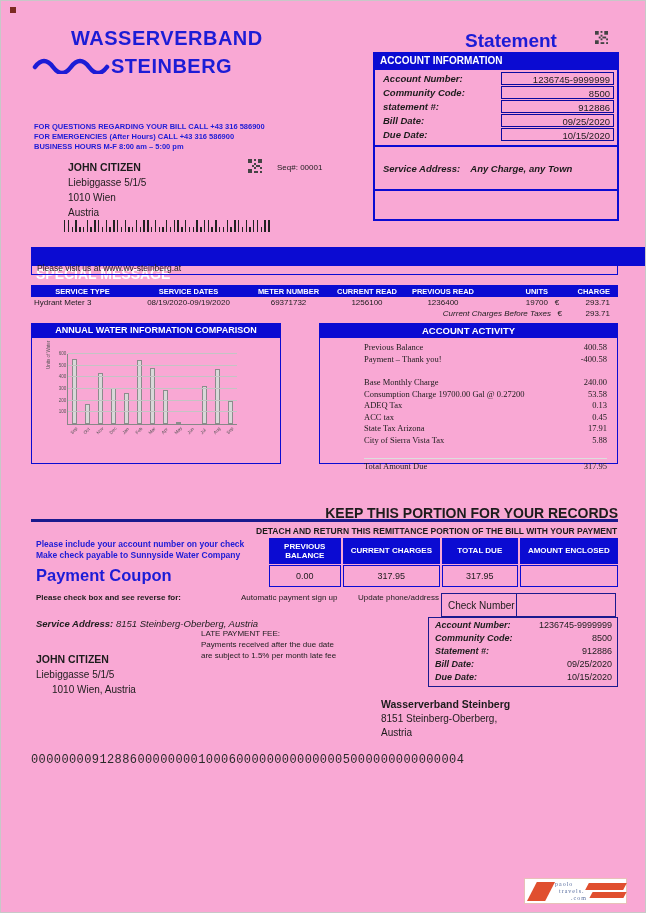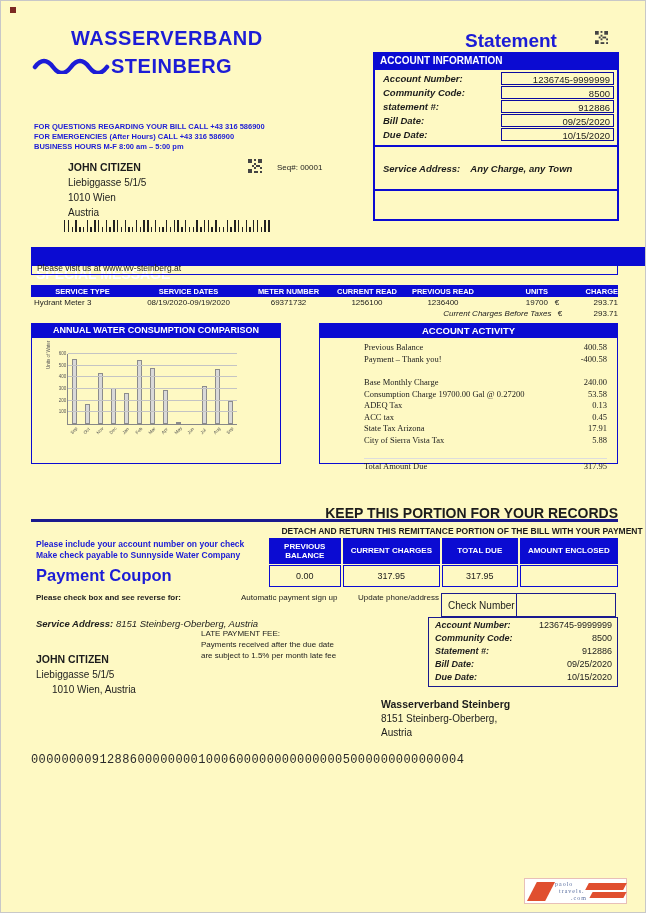--- a/index.html
+++ b/index.html
@@ -4,21 +4,21 @@
 <style>
   :root{
     --blue:#0b0bd2;
     --navy:#1a1a8e;
     --blue-text:#1c1cd6;
     --ink:#1c1c1c;
     --red:#e04f2f;
   }
   *{box-sizing:border-box;}
   body{margin:0;background:#ffffff;}
-  .page{position:relative;width:646px;height:913px;background:#fef9c3;
+  .page{position:relative;width:646px;height:913px;background:#f9a8d4;
         font-family:"Liberation Sans",sans-serif;color:var(--ink);
         border:1px solid #c8c8c8;overflow:hidden;}
   .abs{position:absolute;}
   .blue-bold{color:var(--blue-text);font-weight:bold;}
   .hdr-bar{background:var(--blue);color:#fff;font-weight:bold;}
 
   
   .corner-mark{left:9px;top:6px;width:6px;height:6px;background:#7c2a22;}
 
   
@@ -69,21 +69,21 @@
   .svc-head{left:30px;top:284px;width:587px;height:12px;display:flex;font-size:7.5px;align-items:center;}
   .svc-row{left:30px;top:297px;width:587px;display:flex;font-size:8px;}
   .svc-sub{left:30px;top:308px;width:587px;display:flex;font-size:8px;}
   .c-type{width:100px;padding-left:3px;}
   .c-dates{width:115px;text-align:center;}
   .c-meter{width:85px;text-align:center;}
   .c-curr{width:72px;text-align:center;}
   .c-prev{width:80px;text-align:center;}
   .c-units{width:65px;text-align:right;}
   .c-eur{width:18px;text-align:center;}
-  .c-charge{width:52px;text-align:right;padding-right:0;}
+  .c-charge{width:52px;text-align:right;padding-right:8px;}
 
   
   .chart-box{left:30px;top:322px;width:250px;height:141px;border:1.5px solid var(--blue);}
   .chart-box .hd{height:14px;font-size:9px;text-align:center;padding-top:1px;}
   .chart-plot{position:absolute;left:35px;top:30px;width:170px;height:71px;
               border-left:1px solid #888;border-bottom:1px solid #888;}
   .gridline{position:absolute;left:0;width:100%;height:1px;background:#c4c4c4;}
   .ytick{position:absolute;right:101%;font-size:4.5px;color:#555;line-height:4px;}
   .chart-bars{position:absolute;left:0;top:0;width:100%;height:100%;display:flex;
               align-items:flex-end;justify-content:space-around;}
@@ -101,21 +101,21 @@
   .act-box .hd{height:14px;font-size:9.5px;text-align:center;padding-top:1px;
                font-family:"Liberation Sans",sans-serif;}
   .act-rows{padding:4px 10px 0 44px;font-size:8.5px;}
   .act-row{display:flex;justify-content:space-between;height:11.5px;}
   .act-sp{height:12px;}
   .act-total{display:flex;justify-content:space-between;height:12px;border-top:1px solid #ddd;padding-top:2px;}
 
   
   .keep{left:300px;top:504px;width:317px;text-align:right;font-size:14px;font-weight:bold;}
   .divider{left:30px;top:518px;width:587px;height:3px;background:var(--navy);}
-  .detach{left:255px;top:525px;width:362px;text-align:center;font-size:8.5px;font-weight:bold;margin-left:25px;}
+  .detach{left:255px;top:525px;width:362px;text-align:left;font-size:8.5px;font-weight:bold;}
   .note1{left:35px;top:538px;font-size:8.5px;}
   .note2{left:35px;top:549px;font-size:8.5px;}
   .coupon-title{left:35px;top:565px;font-size:16.5px;}
 
   .remit-table{left:268px;top:537px;width:349px;}
   .rt-head{display:flex;gap:2px;}
   .rt-head .cell{background:var(--blue);color:#fff;font-weight:bold;font-size:8px;
                  height:26px;display:flex;align-items:center;justify-content:center;
                  text-align:center;line-height:1.15;}
   .rt-vals{display:flex;gap:2px;margin-top:1px;}
@@ -331,21 +331,21 @@
     <span class="c-eur">€</span>
     <span class="c-charge">293.71</span>
   </div>
   <div class="abs svc-sub">
     <span style="width:547px;text-align:right;font-style:italic;">Current Charges Before Taxes</span>
     <span class="c-eur">€</span>
     <span class="c-charge">293.71</span>
   </div>
 
   <div class="abs chart-box">
-    <div class="hd hdr-bar">ANNUAL WATER CONSUMPTION COMPARISON</div>
+    <div class="hd hdr-bar">ANNUAL WATER INFORMATION COMPARISON</div>
     <div class="ylab">Units of Water</div>
     <div class="chart-plot">
       <div class="chart-bars">
           <div class="bar-slot">
             <div class="bar" style="height: 93.3333%;"></div>
           </div>
           <div class="bar-slot">
             <div class="bar" style="height: 28.3333%;"></div>
           </div>
           <div class="bar-slot">

